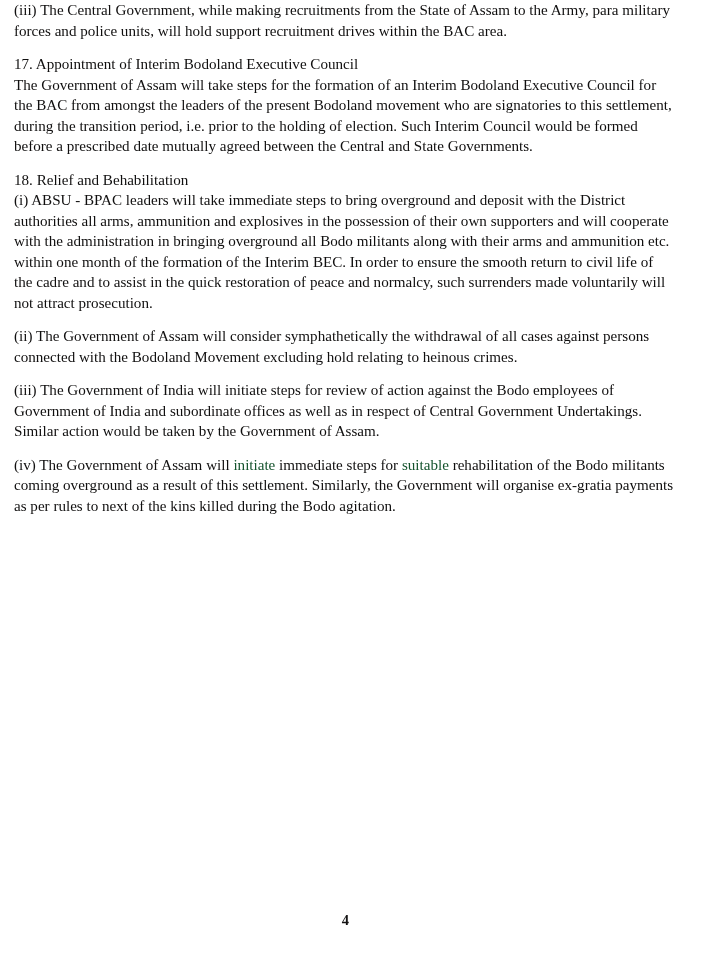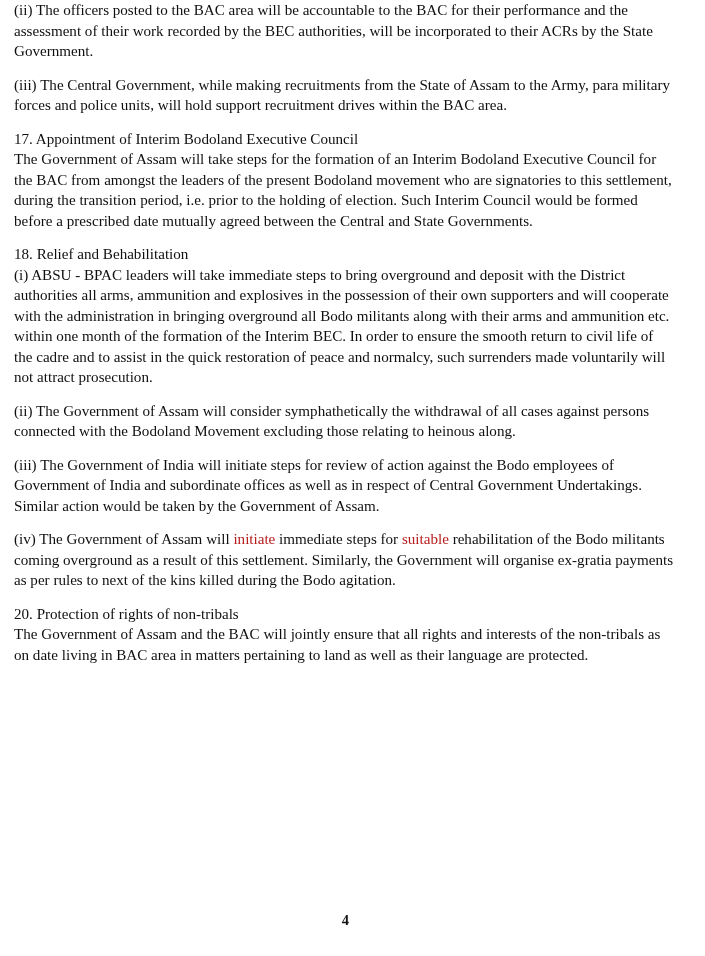--- a/index.html
+++ b/index.html
@@ -31,21 +31,21 @@
     line-height: 20.5px;
     color: #100f0f;
     text-align: left;
     margin: 0 0 13px 0;
     -webkit-font-smoothing: antialiased;
     text-rendering: optimizeLegibility;
   }
 
   
   .faint {
-    color: #b91c1c;
+    color: #14532d;
   }
 
   .page-number {
     position: absolute;
     left: 0;
     top: 912px;
     width: 705px;
     text-align: center;
     font-family: "Liberation Serif", "DejaVu Serif", serif;
     font-size: 14.5px;
@@ -55,25 +55,23 @@
     padding-right: 14px;
     box-sizing: border-box;
   }
 </style>
 </head>
 <body>
 
 <div class="page">
 
   <div class="doc-body">
-    <p class="para">(ii) The officers posted to the BAC area will be accountable to the BAC for their performance and the assessment of their work recorded by the BEC authorities, will be incorporated to their ACRs by the State Government.</p>
     <p class="para">(iii) The Central Government, while making recruitments from the State of Assam to the Army, para military forces and police units, will hold support recruitment drives within the BAC area.</p>
     <p class="para">17. Appointment of Interim Bodoland Executive Council<br>The Government of Assam will take steps for the formation of an Interim Bodoland Executive Council for the BAC from amongst the leaders of the present Bodoland movement who are signatories to this settlement, during the transition period, i.e. prior to the holding of election. Such Interim Council would be formed before a prescribed date mutually agreed between the Central and State Governments.</p>
     <p class="para">18. Relief and Behabilitation<br>(i) ABSU - BPAC leaders will take immediate steps to bring overground and deposit with the District authorities all arms, ammunition and explosives in the possession of their own supporters and will cooperate with the administration in bringing overground all Bodo militants along with their arms and ammunition etc. within one month of the formation of the Interim BEC. In order to ensure the smooth return to civil life of the cadre and to assist in the quick restoration of peace and normalcy, such surrenders made voluntarily will not attract prosecution.</p>
-    <p class="para">(ii) The Government of Assam will consider symphathetically the withdrawal of all cases against persons connected with the Bodoland Movement excluding those relating to heinous along.</p>
+    <p class="para">(ii) The Government of Assam will consider symphathetically the withdrawal of all cases against persons connected with the Bodoland Movement excluding hold relating to heinous crimes.</p>
     <p class="para">(iii) The Government of India will initiate steps for review of action against the Bodo employees of Government of India and subordinate offices as well as in respect of Central Government Undertakings. Similar action would be taken by the Government of Assam.</p>
     <p class="para"><span>(iv) The Government of Assam will </span><span class="faint">initiate</span><span> immediate steps for </span><span class="faint">suitable</span><span> rehabilitation of the Bodo militants coming overground as a result of this settlement. Similarly, the Government will organise ex-gratia payments as per rules to next of the kins killed during the Bodo agitation.</span></p>
-    <p class="para">20. Protection of rights of non-tribals<br>The Government of Assam and the BAC will jointly ensure that all rights and interests of the non-tribals as on date living in BAC area in matters pertaining to land as well as their language are protected.</p>
   </div>
 
   <div class="page-number">4</div>
 
 </div>
 
 </body></html>

